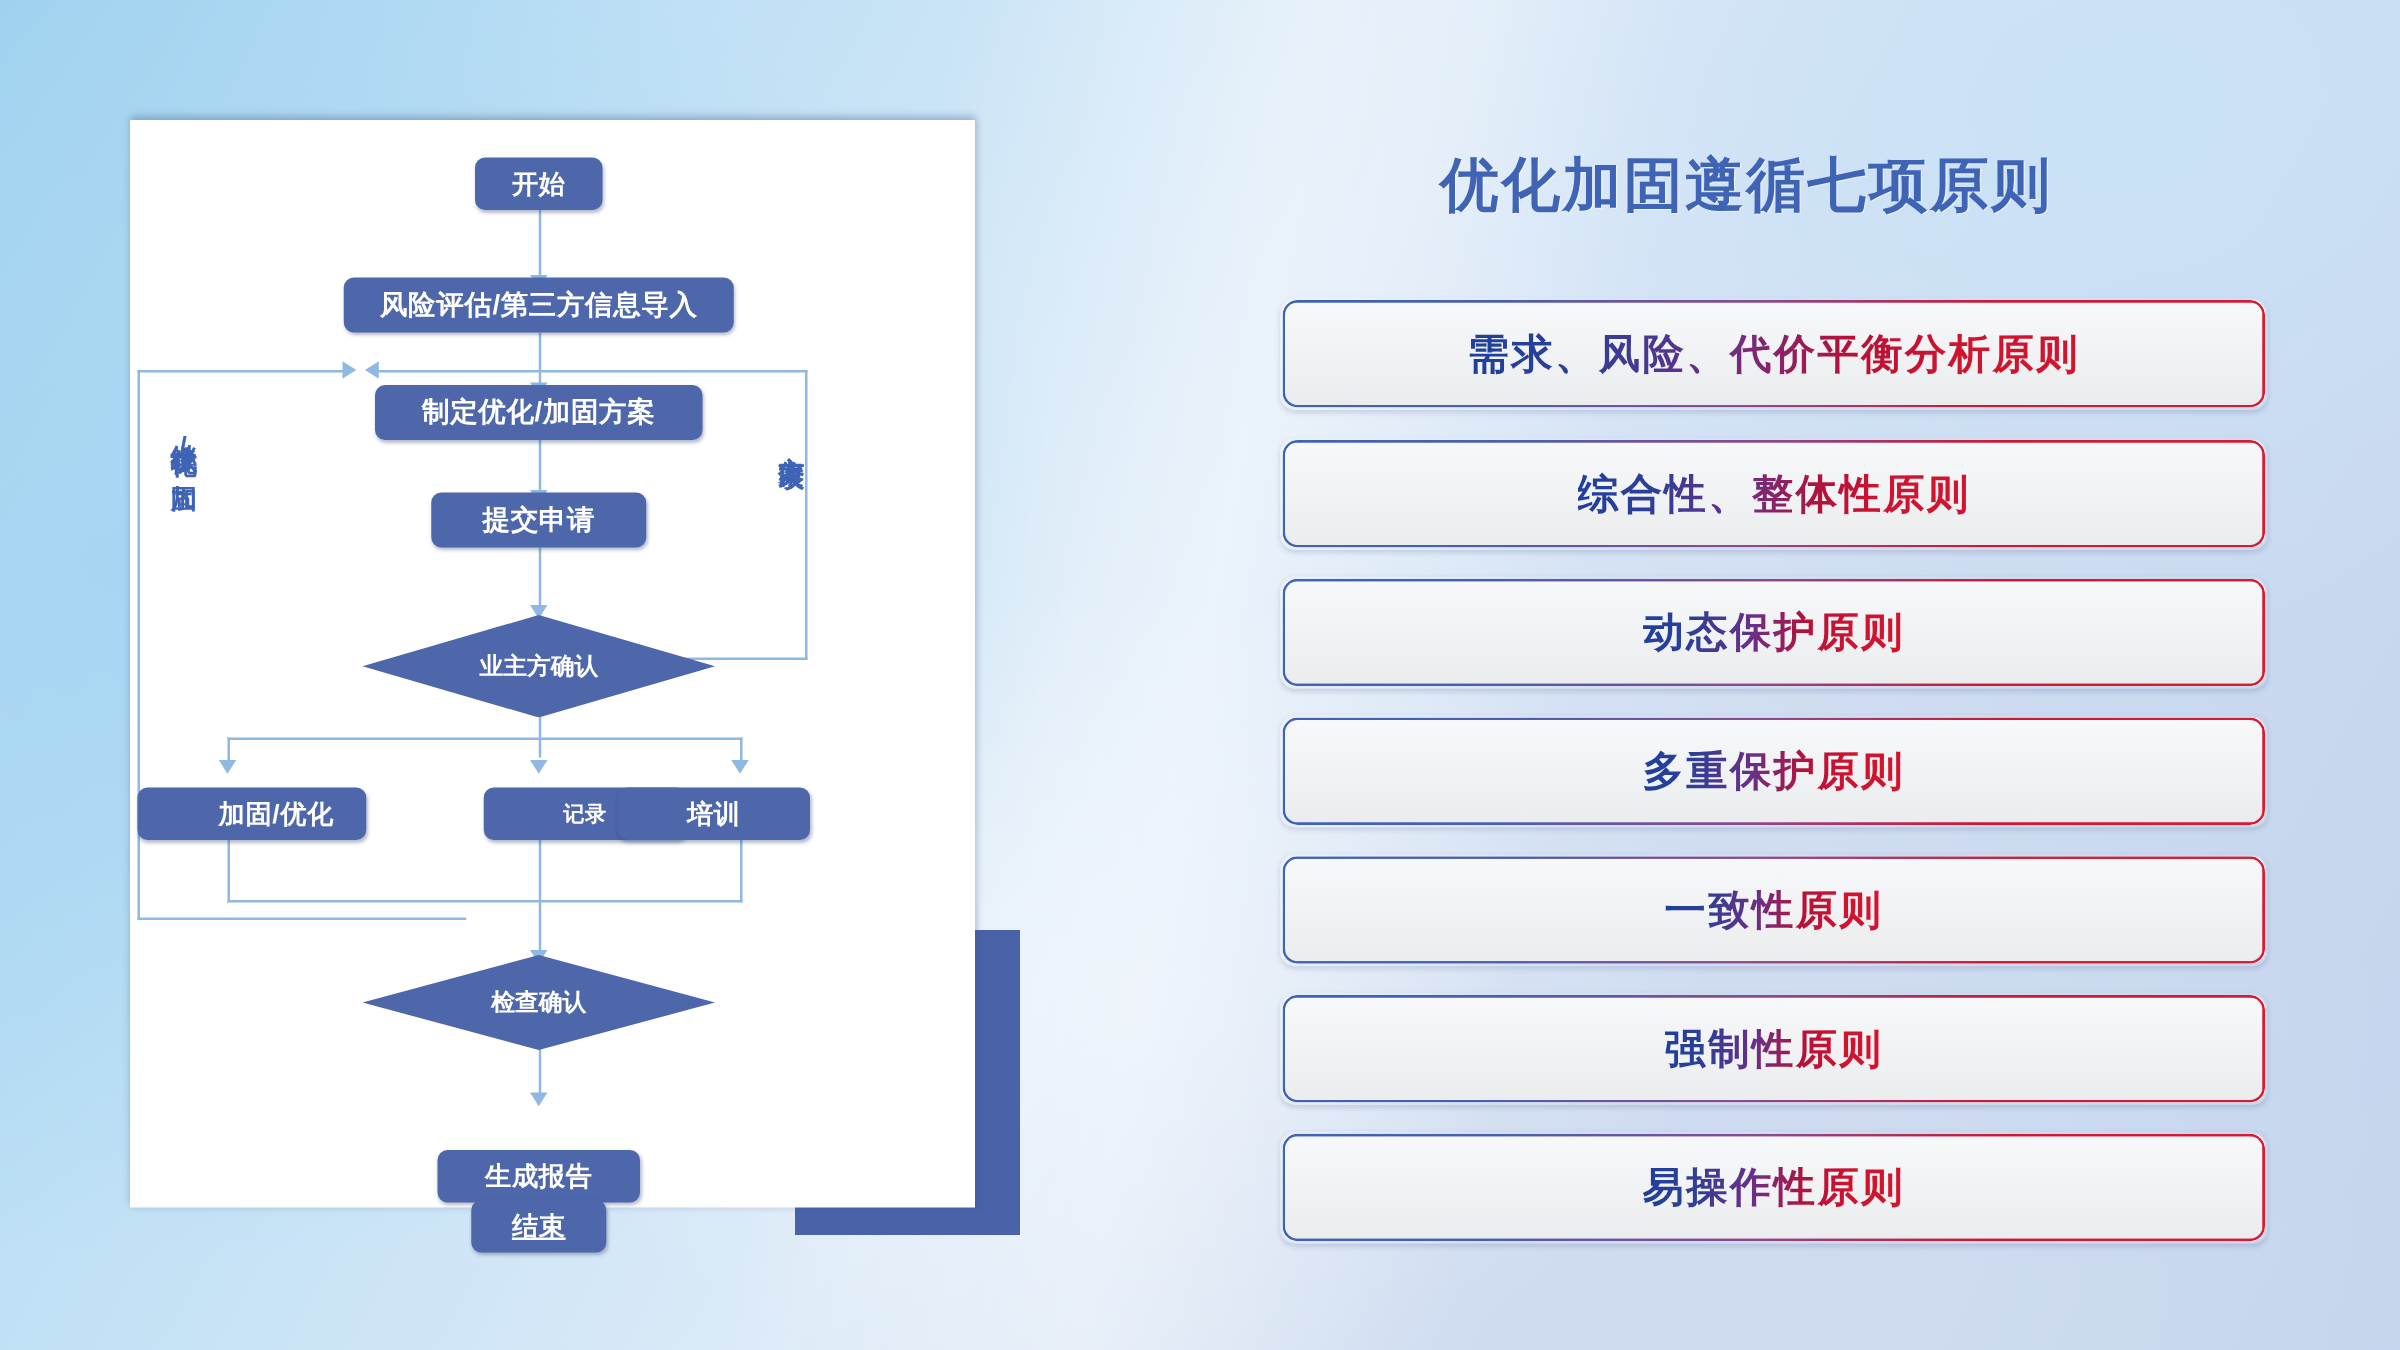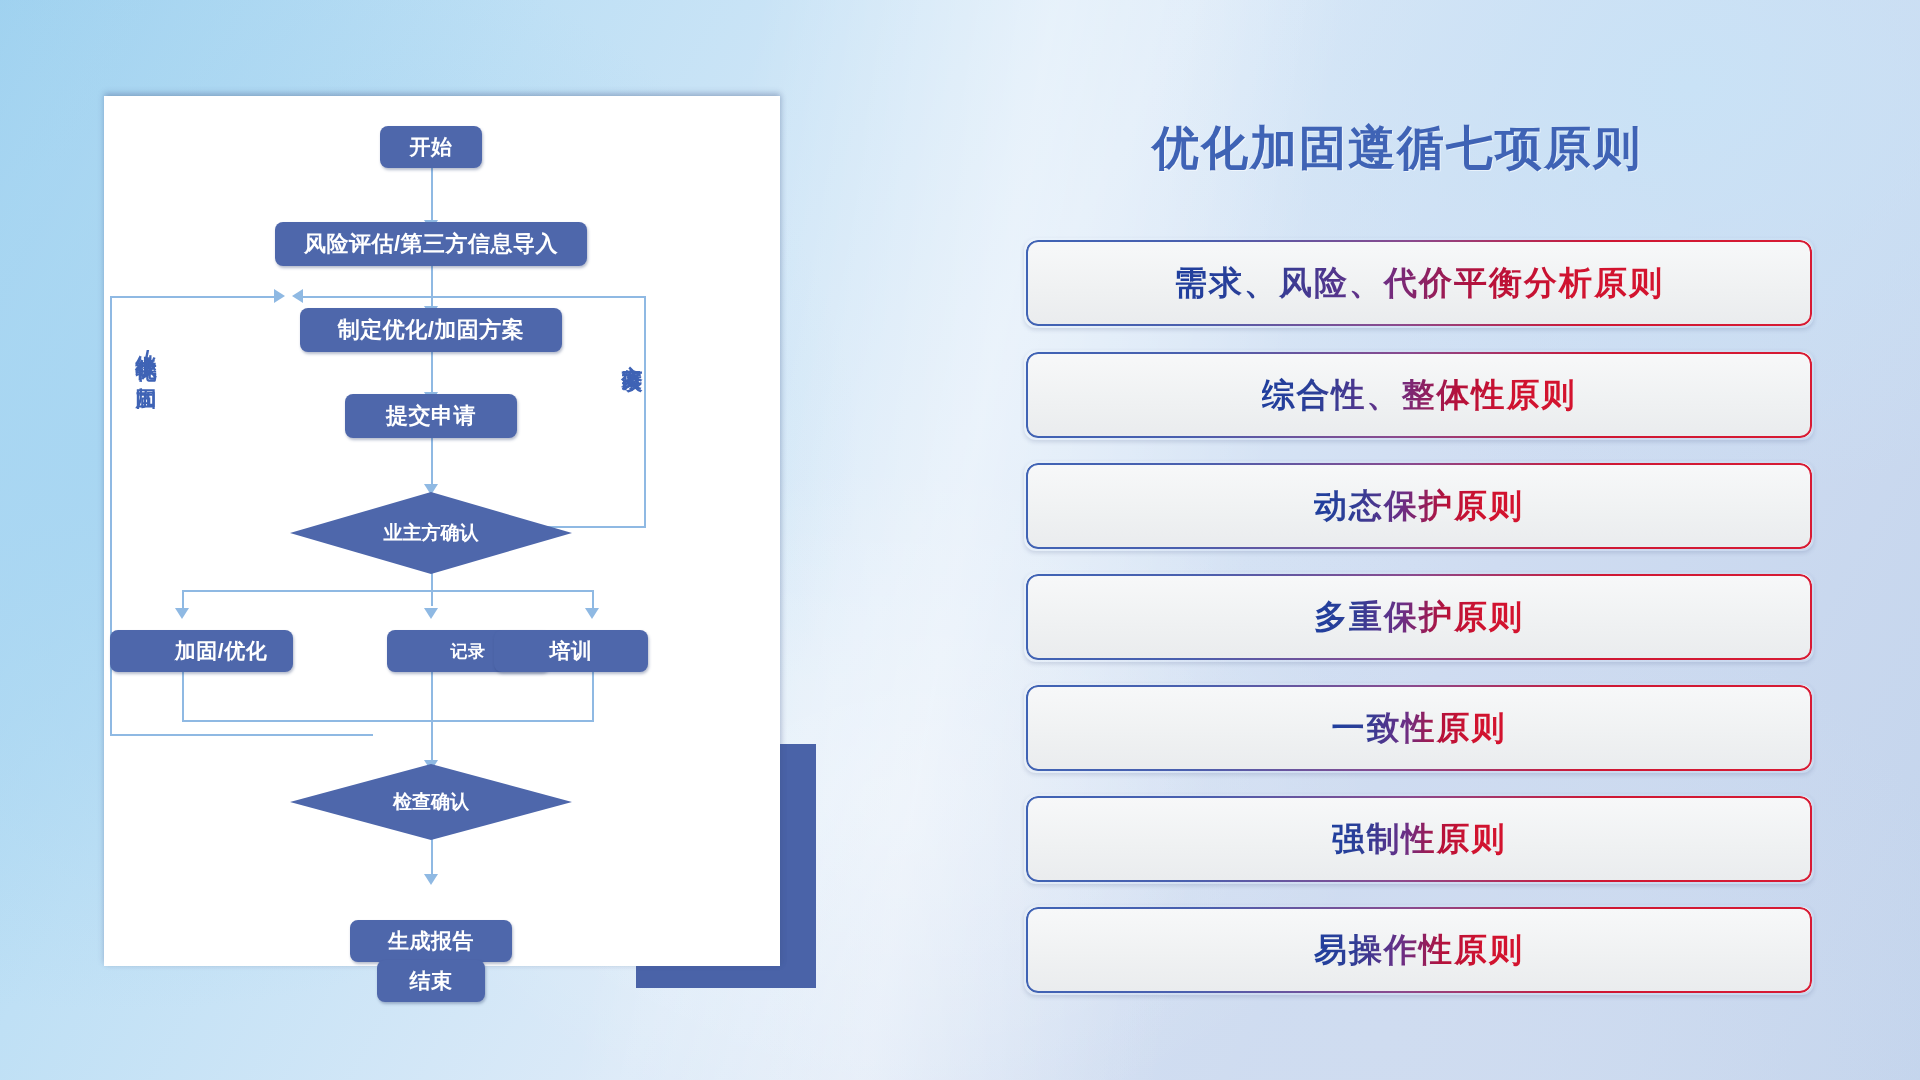--- a/index.html
+++ b/index.html
@@ -198,21 +198,21 @@
     </div>
 
     <div class="diamond" style="left:186px;top:668px;width:282px;height:76px;font-size:19px;">
       <span>检查确认</span>
     </div>
 
     <div class="node" style="left:246px;top:784px;width:162px;height:42px;font-size:21px;margin-top:40px;">
       <span>生成报告</span>
     </div>
 
-    <div class="node" style="left:273px;top:864px;width:108px;height:42px;font-size:21px;">
+    <div class="node" style="left:273px;top:864px;width:108px;height:42px;font-size:21px;text-decoration:underline;">
       <span>结束</span>
     </div>
 
     <div class="vlabel" style="left:28px;top:242px;font-size:21px;">继续优化/加固</div>
 
     <div class="vlabel" style="left:514px;top:252px;font-size:21px;">方案修改</div>
   </div>
 
   <div id="rt-title">优化加固遵循七项原则</div>
 

